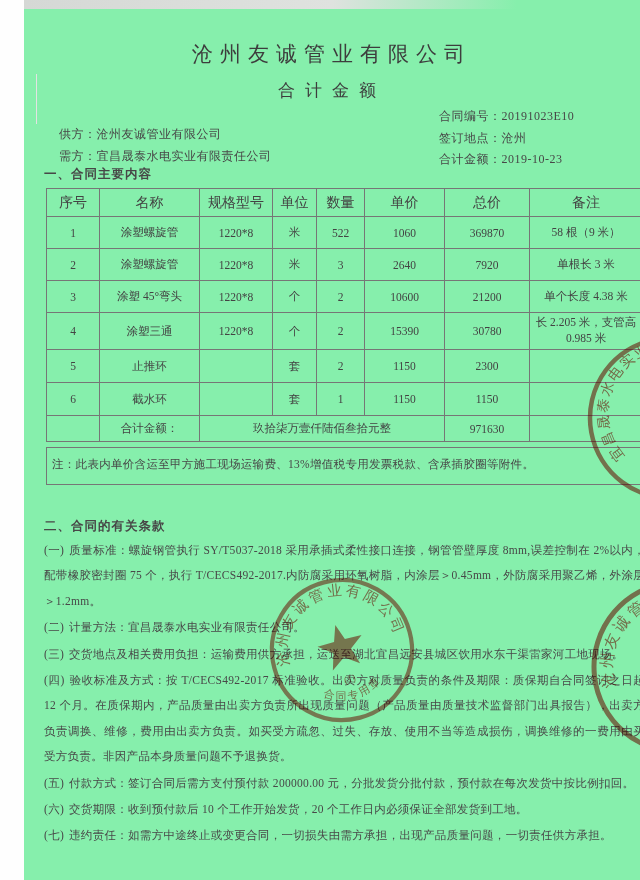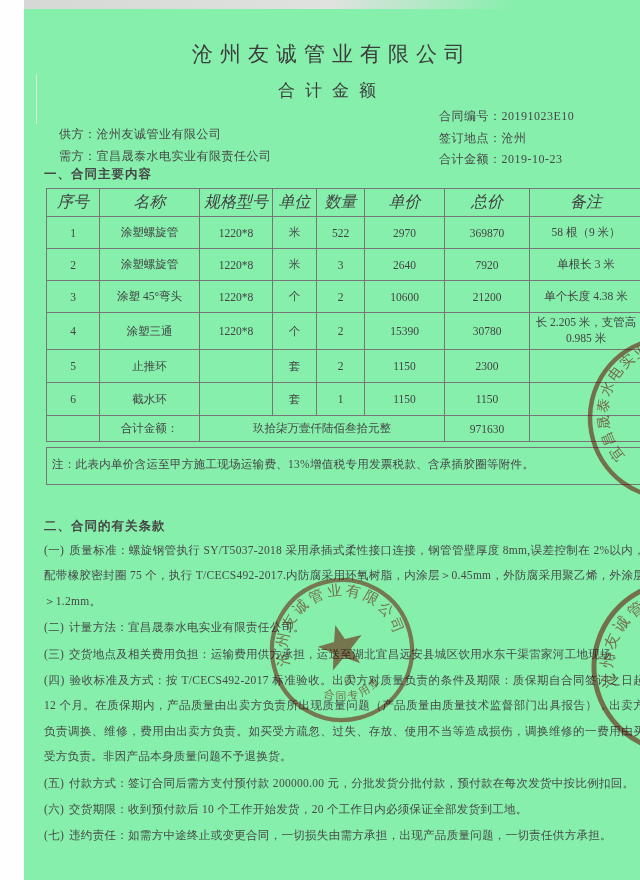--- a/index.html
+++ b/index.html
@@ -28,21 +28,21 @@
 
   .sec-title{position:absolute;font-size:12.5px;font-weight:bold;color:#474747;letter-spacing:1px;}
   .sec1{top:166px;left:20px;}
   .sec2{top:518px;left:20px;}
 
   table.items{position:absolute;top:188px;left:22px;width:596px;
     border-collapse:collapse;table-layout:fixed;}
   table.items th,table.items td{
     border:1px solid #767676;text-align:center;vertical-align:middle;
     font-size:11.5px;font-weight:normal;color:#434343;padding:1px 2px;overflow:hidden;}
-  table.items th{font-size:16px;font-style:italic;}
+  table.items th{font-size:14px;}
   tr.hr{height:28px;} tr.r1,tr.r2,tr.r3{height:32px;}
   tr.r4{height:37px;} tr.r5,tr.r6{height:33px;} tr.rt{height:26px;}
   .c0{width:53px;}.c1{width:100px;}.c2{width:73px;}.c3{width:44px;}
   .c4{width:48px;}.c5{width:80px;}.c6{width:85px;}.c7{width:113px;}
   td.remark2{font-size:11px;line-height:1.35;}
 
   .notebox{position:absolute;top:447px;left:22px;width:596px;height:38px;
     border:1px solid #767676;box-sizing:border-box;font-size:11.5px;color:#474747;
     padding:9px 5px;letter-spacing:.3px;}
   .attach{position:absolute;top:497px;left:20px;font-size:11.5px;color:#474747;letter-spacing:.5px;}
@@ -94,21 +94,21 @@
       <th>单价</th>
       <th>总价</th>
       <th>备注</th>
     </tr>
     <tr class="r1">
       <td>1</td>
       <td>涂塑螺旋管</td>
       <td>1220*8</td>
       <td>米</td>
       <td>522</td>
-      <td>2970</td>
+      <td>1060</td>
       <td>369870</td>
       <td>58 根（9 米）</td>
     </tr>
     <tr class="r2">
       <td>2</td>
       <td>涂塑螺旋管</td>
       <td>1220*8</td>
       <td>米</td>
       <td>3</td>
       <td>2640</td>

